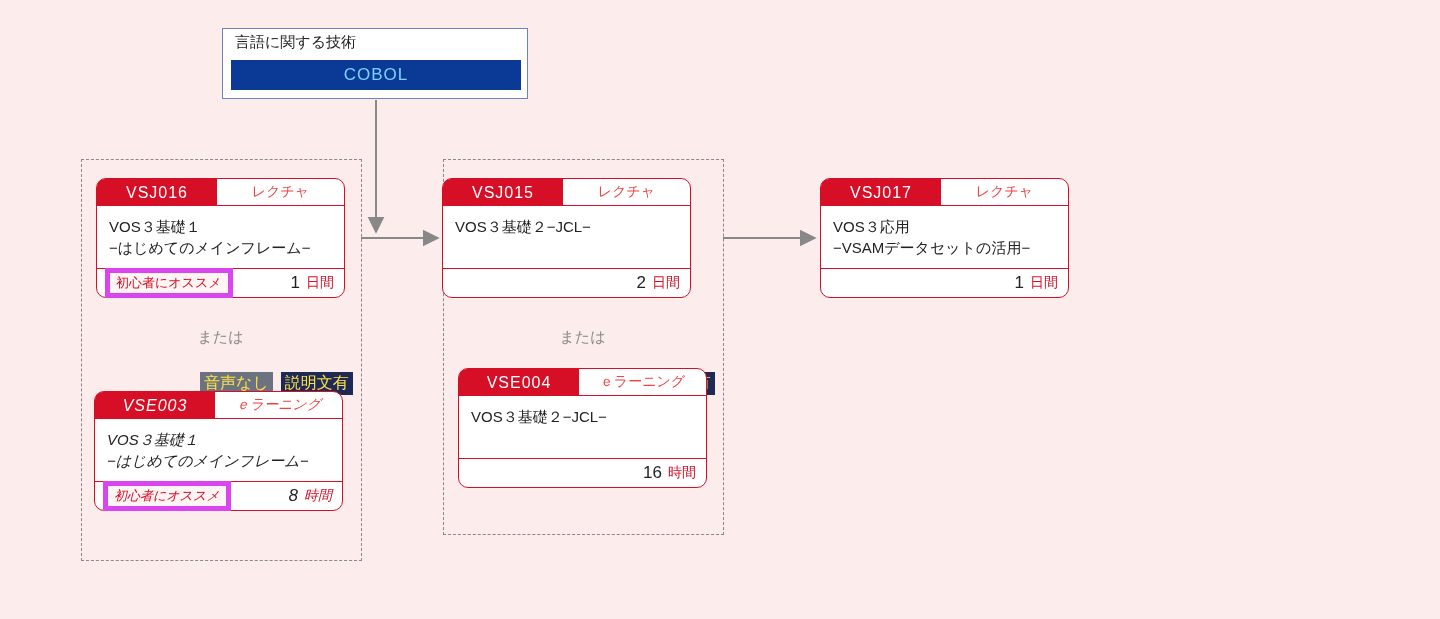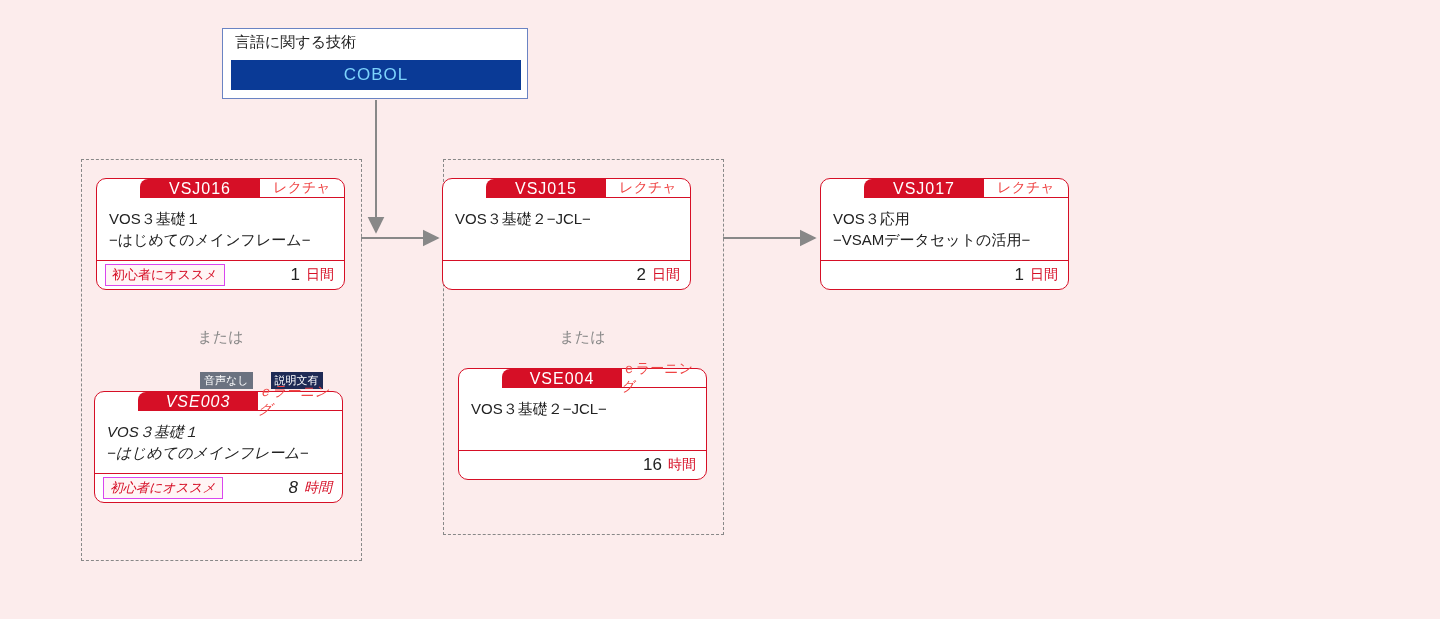--- a/index.html
+++ b/index.html
@@ -17,36 +17,36 @@
   .grp{position:absolute;border:1px dashed #888;background:transparent;}
   .grp1{left:81px;top:159px;width:279px;height:400px;}
   .grp2{left:443px;top:159px;width:279px;height:374px;}
   
   .sep{position:absolute;width:279px;text-align:center;font-size:15px;color:#888;}
   .sep1{left:81px;top:328px;}
   .sep2{left:443px;top:328px;}
   
   .card{position:absolute;width:249px;background:#fff;border:1px solid #d60f26;
     border-radius:10px;box-sizing:border-box;}
-  .c-head{display:flex;height:19px;padding-left:43px;}
+  .c-head{display:flex;height:27px;}
   .c-code{width:120px;background:#d60f26;color:#fff;display:flex;align-items:center;
     justify-content:center;font-size:16px;letter-spacing:1px;
     border-top-left-radius:8px;}
   .c-type{flex:1;display:flex;align-items:center;justify-content:center;
     font-size:14px;color:#ef4444;border-bottom:1px solid #d60f26;}
   .c-body{padding:10px 12px 8px 12px;font-size:15px;color:#222;line-height:1.4;
     min-height:44px;}
   .c-foot{display:flex;align-items:center;justify-content:flex-end;
     border-top:1px solid #d60f26;height:28px;padding:0 10px 0 8px;gap:6px;}
-  .rec{border:1px solid #d946ef;background:#fff5f5;color:#d60f26;font-size:13px;
+  .rec{border:5px solid #d946ef;background:#fff5f5;color:#d60f26;font-size:13px;
     padding:1px 6px;margin-right:auto;}
   .dur-num{font-size:17px;color:#222;}
   .dur-unit{font-size:14px;color:#d60f26;}
   
-  .tags{position:absolute;display:flex;gap:18px;font-size:11px;color:#ffffff;}
+  .tags{position:absolute;display:flex;gap:8px;font-size:16px;color:#fde047;}
   .tag{padding:1px 4px;}
   .tag-a{background:#6b7280;}
   .tag-b{background:#1e2a55;}
   
   svg.arrows{position:absolute;left:0;top:0;width:1440px;height:619px;
     pointer-events:none;}
 </style>
 </head>
 <body>
 <div class="canvas">

